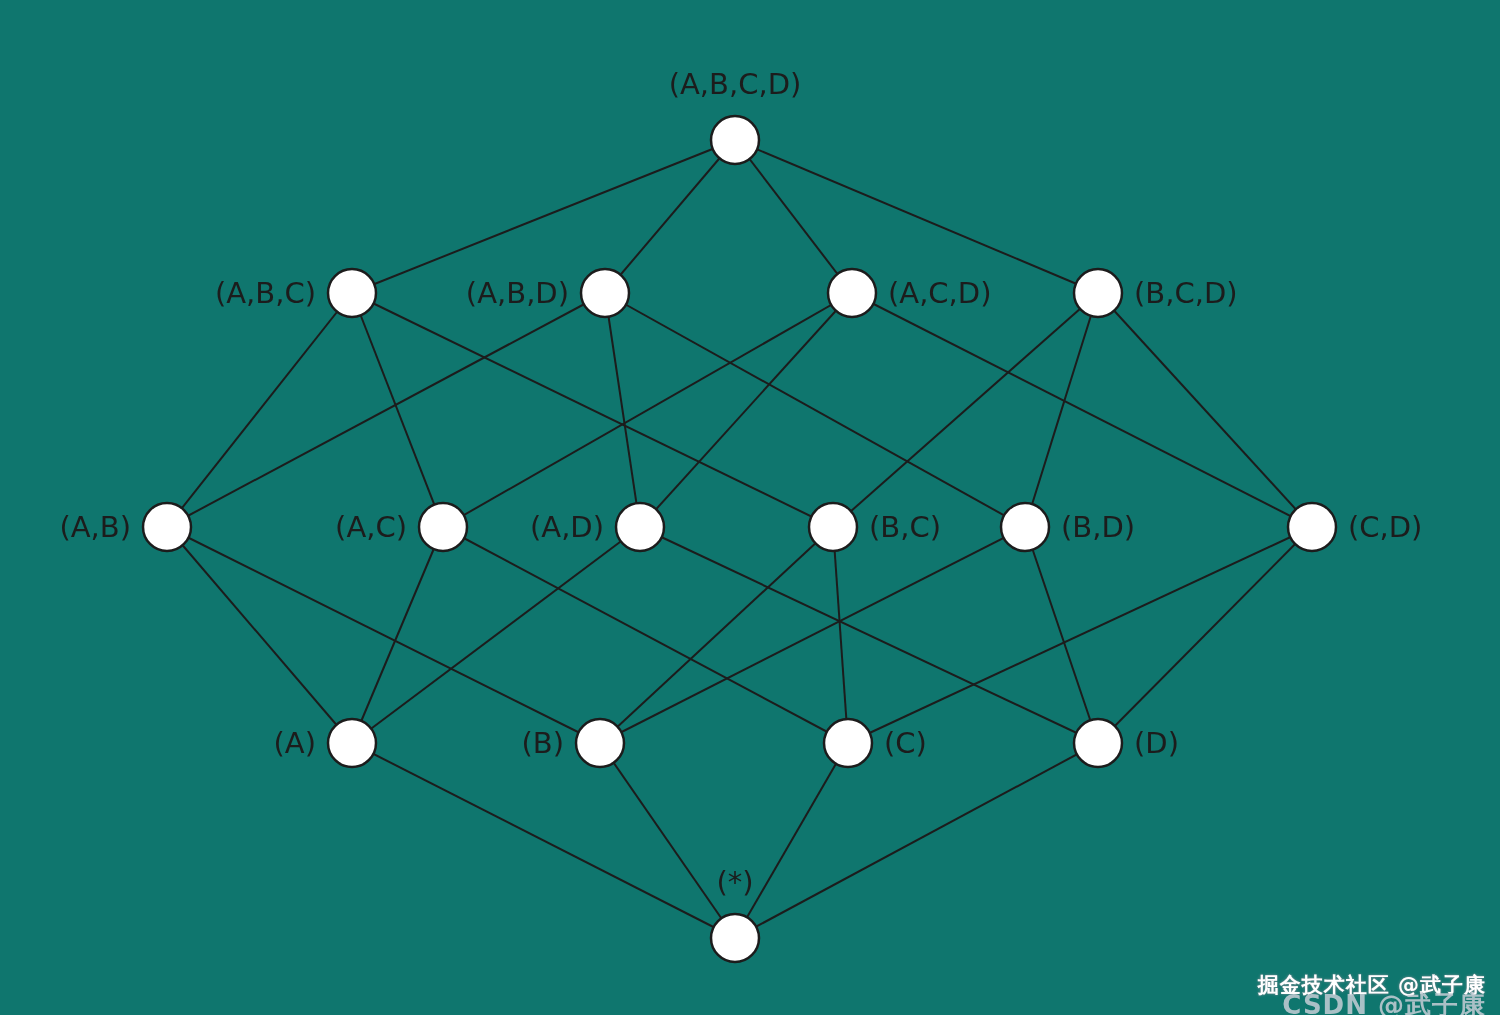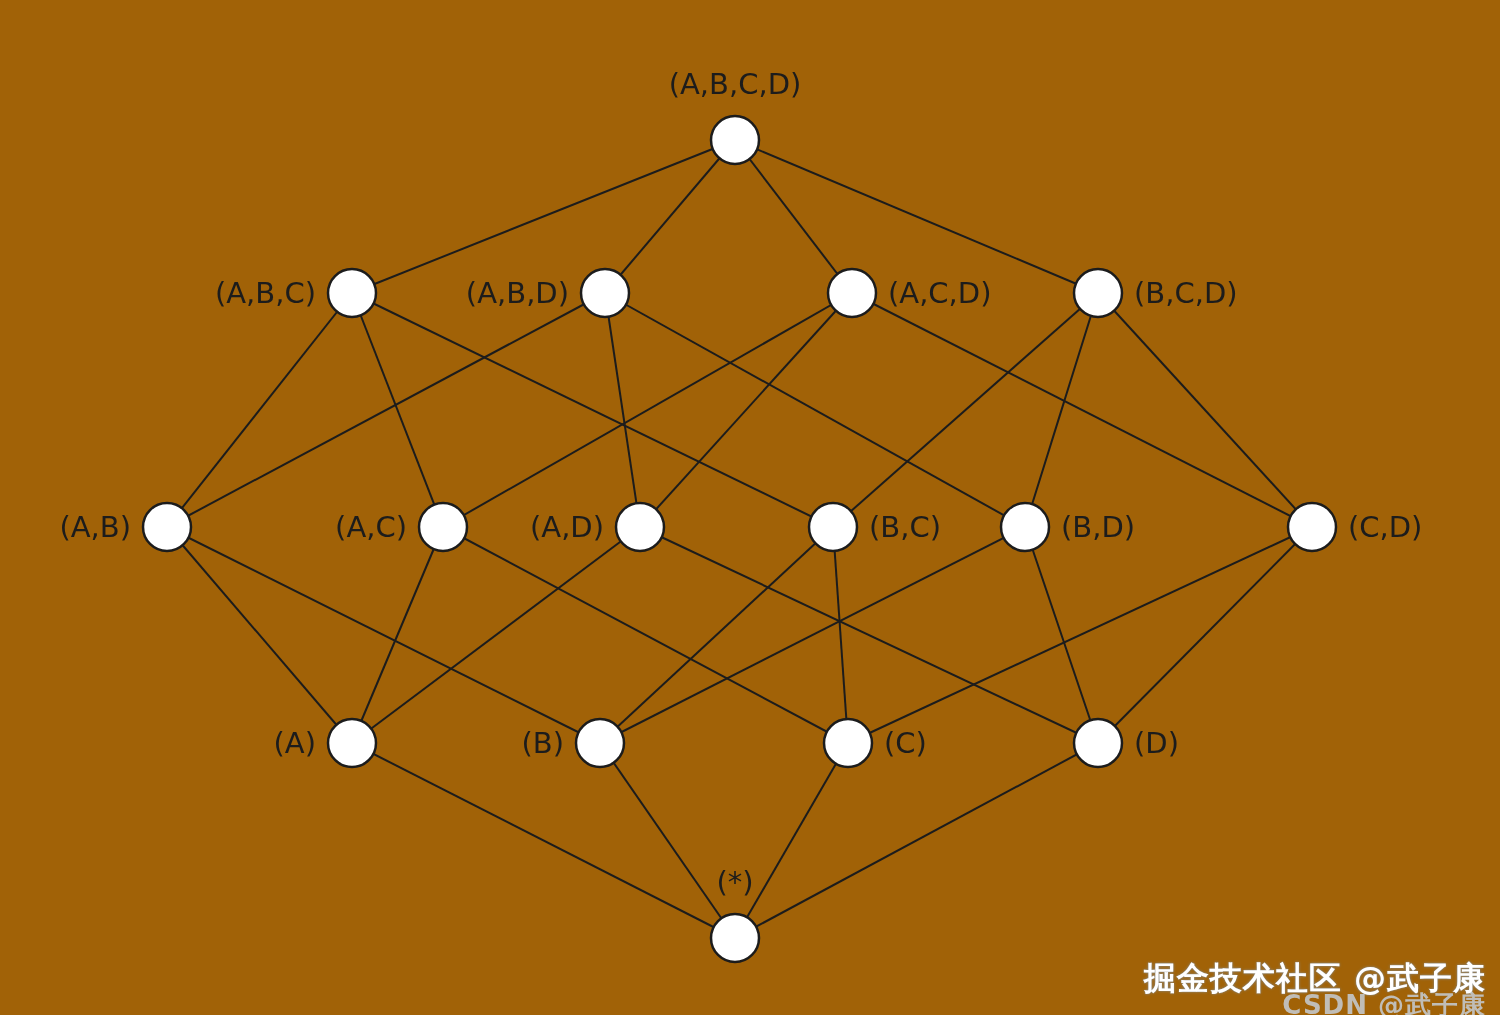--- a/index.html
+++ b/index.html
@@ -4,41 +4,41 @@
 <style>
   html, body {
     margin: 0;
     padding: 0;
     background: #ffffff;
   }
   .stage {
     position: relative;
     width: 1500px;
     height: 1015px;
-    background: #a16207;
+    background: #0f766e;
     overflow: hidden;
     font-family: "DejaVu Sans", "Liberation Sans", sans-serif;
   }
   svg {
     display: block;
     position: absolute;
     top: 0;
     left: 0;
   }
   .watermark {
     position: absolute;
     right: 14px;
     bottom: -6px;
     text-align: right;
     line-height: 1.15;
     pointer-events: none;
   }
   .wm-line1 {
     display: block;
-    font-size: 32px;
+    font-size: 21px;
     font-weight: bold;
     color: #ffffff;
     text-shadow: 0 0 3px rgba(140,150,160,0.85), 0 0 1px rgba(120,130,140,0.9);
     letter-spacing: 1px;
   }
   .wm-line2 {
     display: block;
     font-size: 26px;
     font-weight: bold;
     color: #c6ced6;

